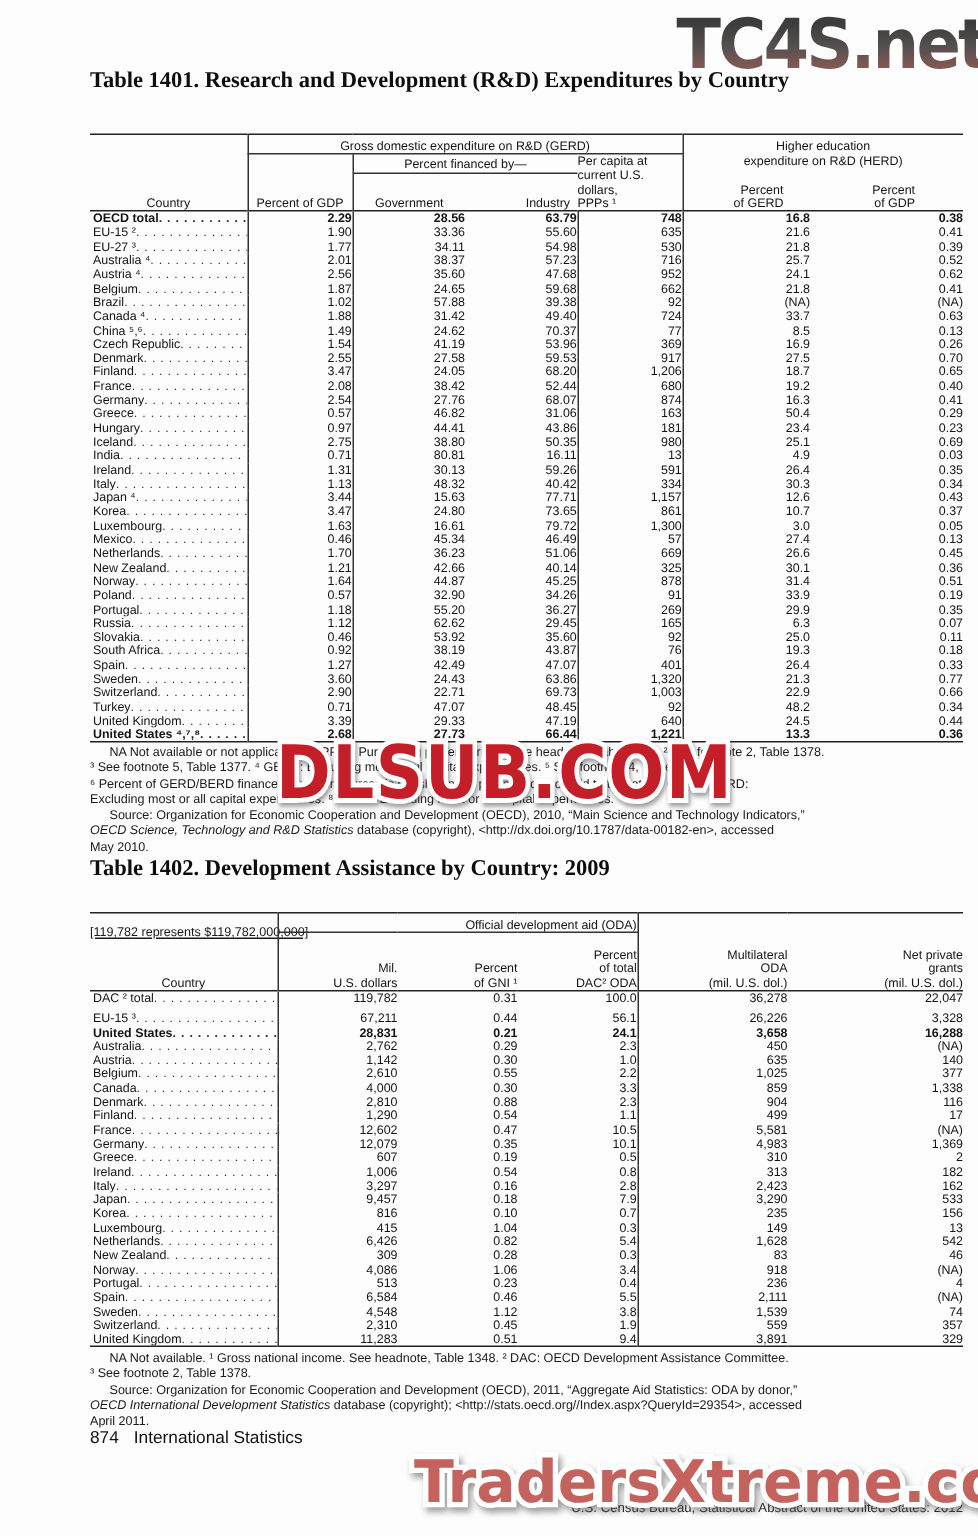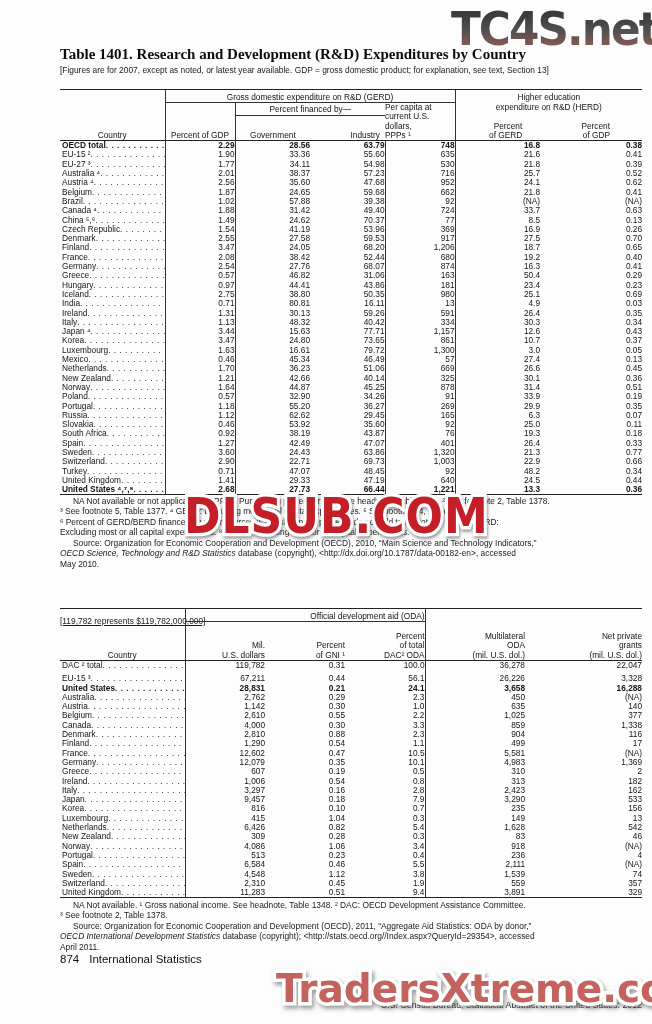--- a/index.html
+++ b/index.html
@@ -103,21 +103,20 @@
     color:#c4625e; -webkit-text-stroke:7px #ffffff; paint-order:stroke fill;
     filter:drop-shadow(2px 3px 2px rgba(90,90,90,0.6));
   }
 </style>
 </head>
 <body>
 
 <div class="page">
 
   <div class="block tbltitle" style="top:46px;">Table 1401. Research and Development (R&amp;D) Expenditures by Country</div>
-  <div class="block headnote" style="top:65px; width:560px;">[Figures are for 2007, except as noted, or latest year available. GDP = gross domestic product; for explanation, see text, Section 13]</div>
 
   <div class="block" style="top:89px;">
     <table class="data">
       <colgroup>
         <col style="width:105px">
           <col style="width:70px">
           <col style="width:75px">
         <col style="width:75px">
           <col style="width:70px">
           <col style="width:85px">
@@ -662,21 +661,21 @@
             <td class="n pr18">48.2</td>
             <td class="n pr34">0.34</td>
           </tr>
           <tr class="bodyrow">
             <td class="c vr">
               <div class="cw">
                 <span class="cn">United Kingdom</span>
                 <span class="ld"></span>
               </div>
             </td>
-            <td class="n vr pr8">1.41</td>
+            <td class="n vr pr8">3.39</td>
             <td class="n pr12">29.33</td>
             <td class="n vr pr6">47.19</td>
             <td class="n vr pr8">640</td>
             <td class="n pr18">24.5</td>
             <td class="n pr34">0.44</td>
           </tr>
           <tr class="bodyrow bold">
             <td class="c vr">
               <div class="cw">
                 <span class="cn">United States ⁴,⁷,⁸</span>
@@ -695,20 +694,21 @@
   </div>
 
   <div class="block fn" style="top:496px;">NA Not available or not applicable. ¹ PPPs = Purchasing power parities. See headnote, Table 1373. ² See footnote 2, Table 1378.
 ³ See footnote 5, Table 1377. ⁴ GERD: Excluding most or all capital expenditures. ⁵ See footnote 4, Table 1332.
 ⁶ Percent of GERD/BERD financed by other sources is not shown, so percents do not add to the total. ⁷ GERD, BERD:
 Excluding most or all capital expenditures. ⁸ HERD: Excluding most or all capital expenditures.</div>
   <div class="block src" style="top:538px;"><span>Source: Organization for Economic Cooperation and Development (OECD), 2010, “Main Science and Technology Indicators,”
 </span><i>OECD Science, Technology and R&amp;D Statistics</i><span> database (copyright), &lt;http://dx.doi.org/10.1787/data-00182-en&gt;, accessed
 May 2010.</span></div>
 
+  <div class="block tbltitle" style="top:571px;">Table 1402. Development Assistance by Country: 2009</div>
   <div class="block headnote" style="top:616px;text-decoration:underline;">[119,782 represents $119,782,000,000]</div>
 
   <div class="block" style="top:608px;">
     <table class="data">
       <colgroup>
         <col style="width:125px">
           <col style="width:80px">
           <col style="width:80px">
         <col style="width:80px">
           <col style="width:100px">

